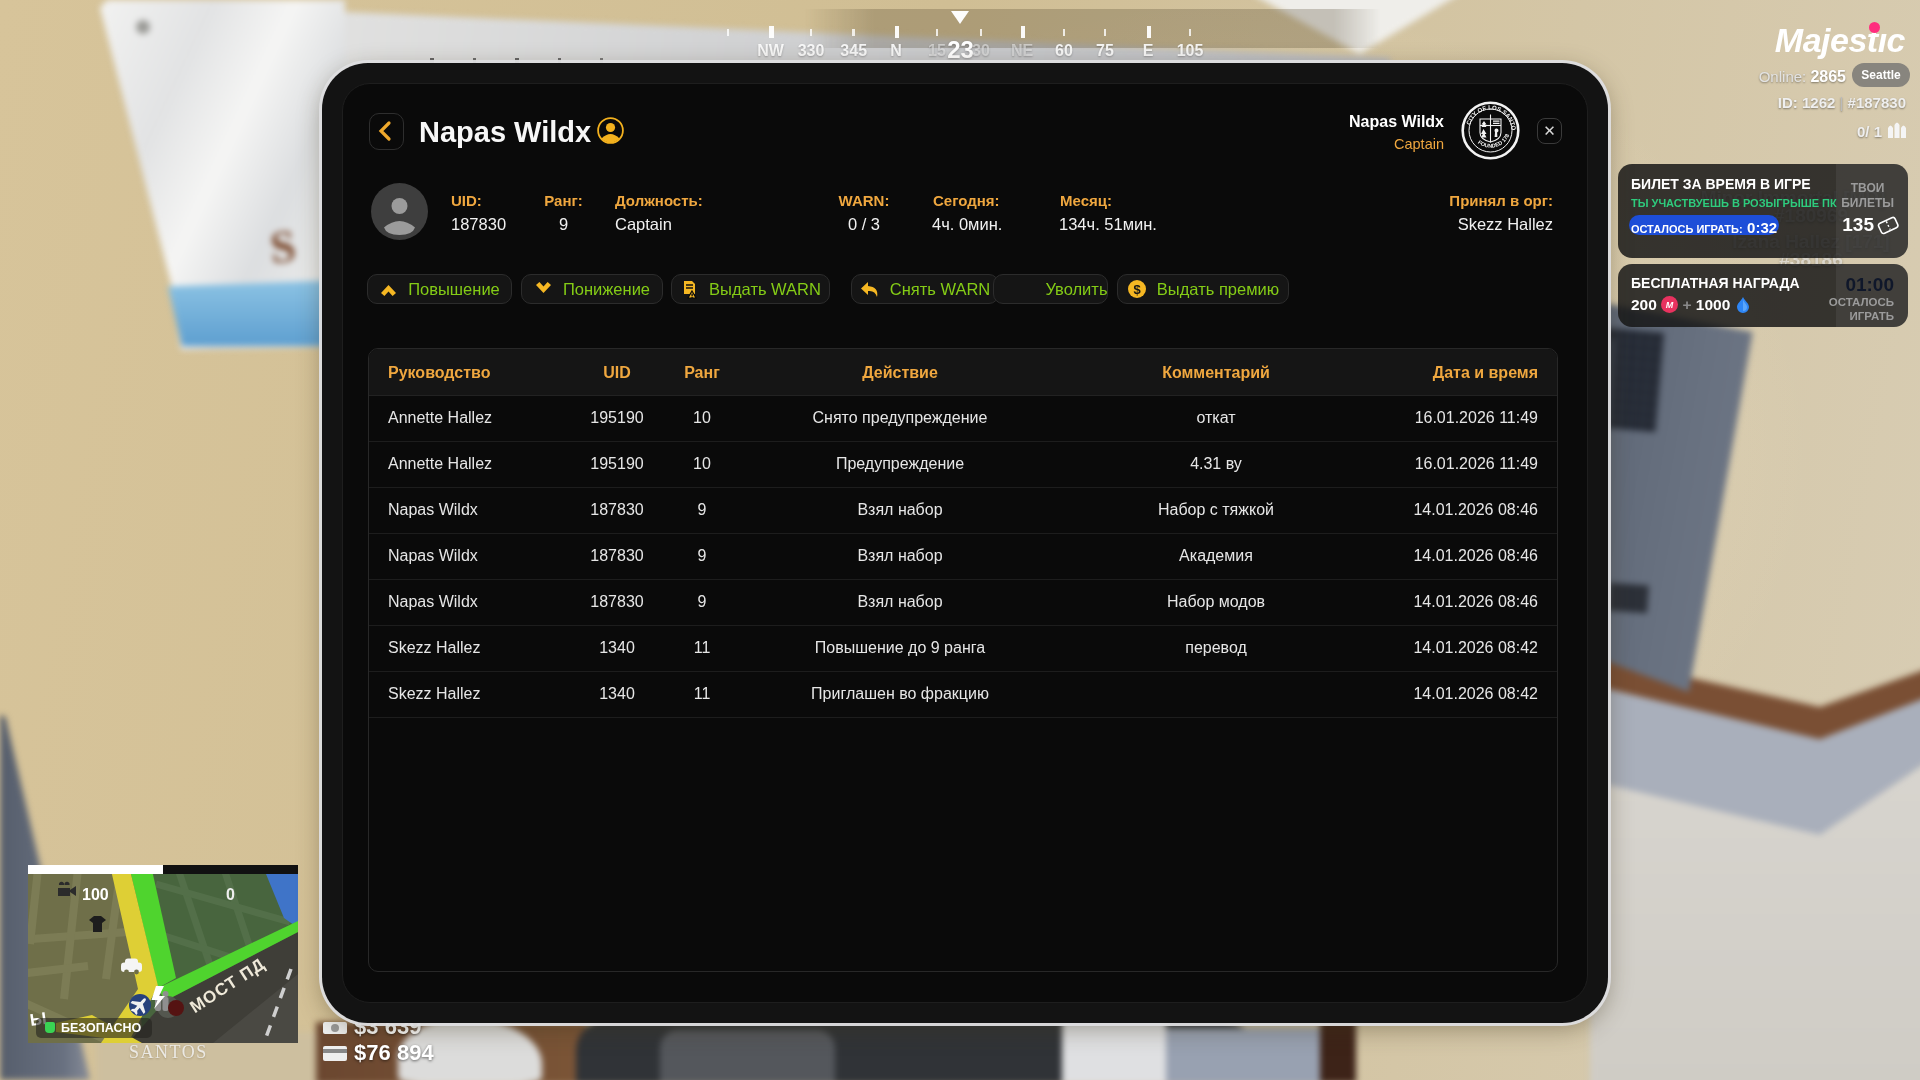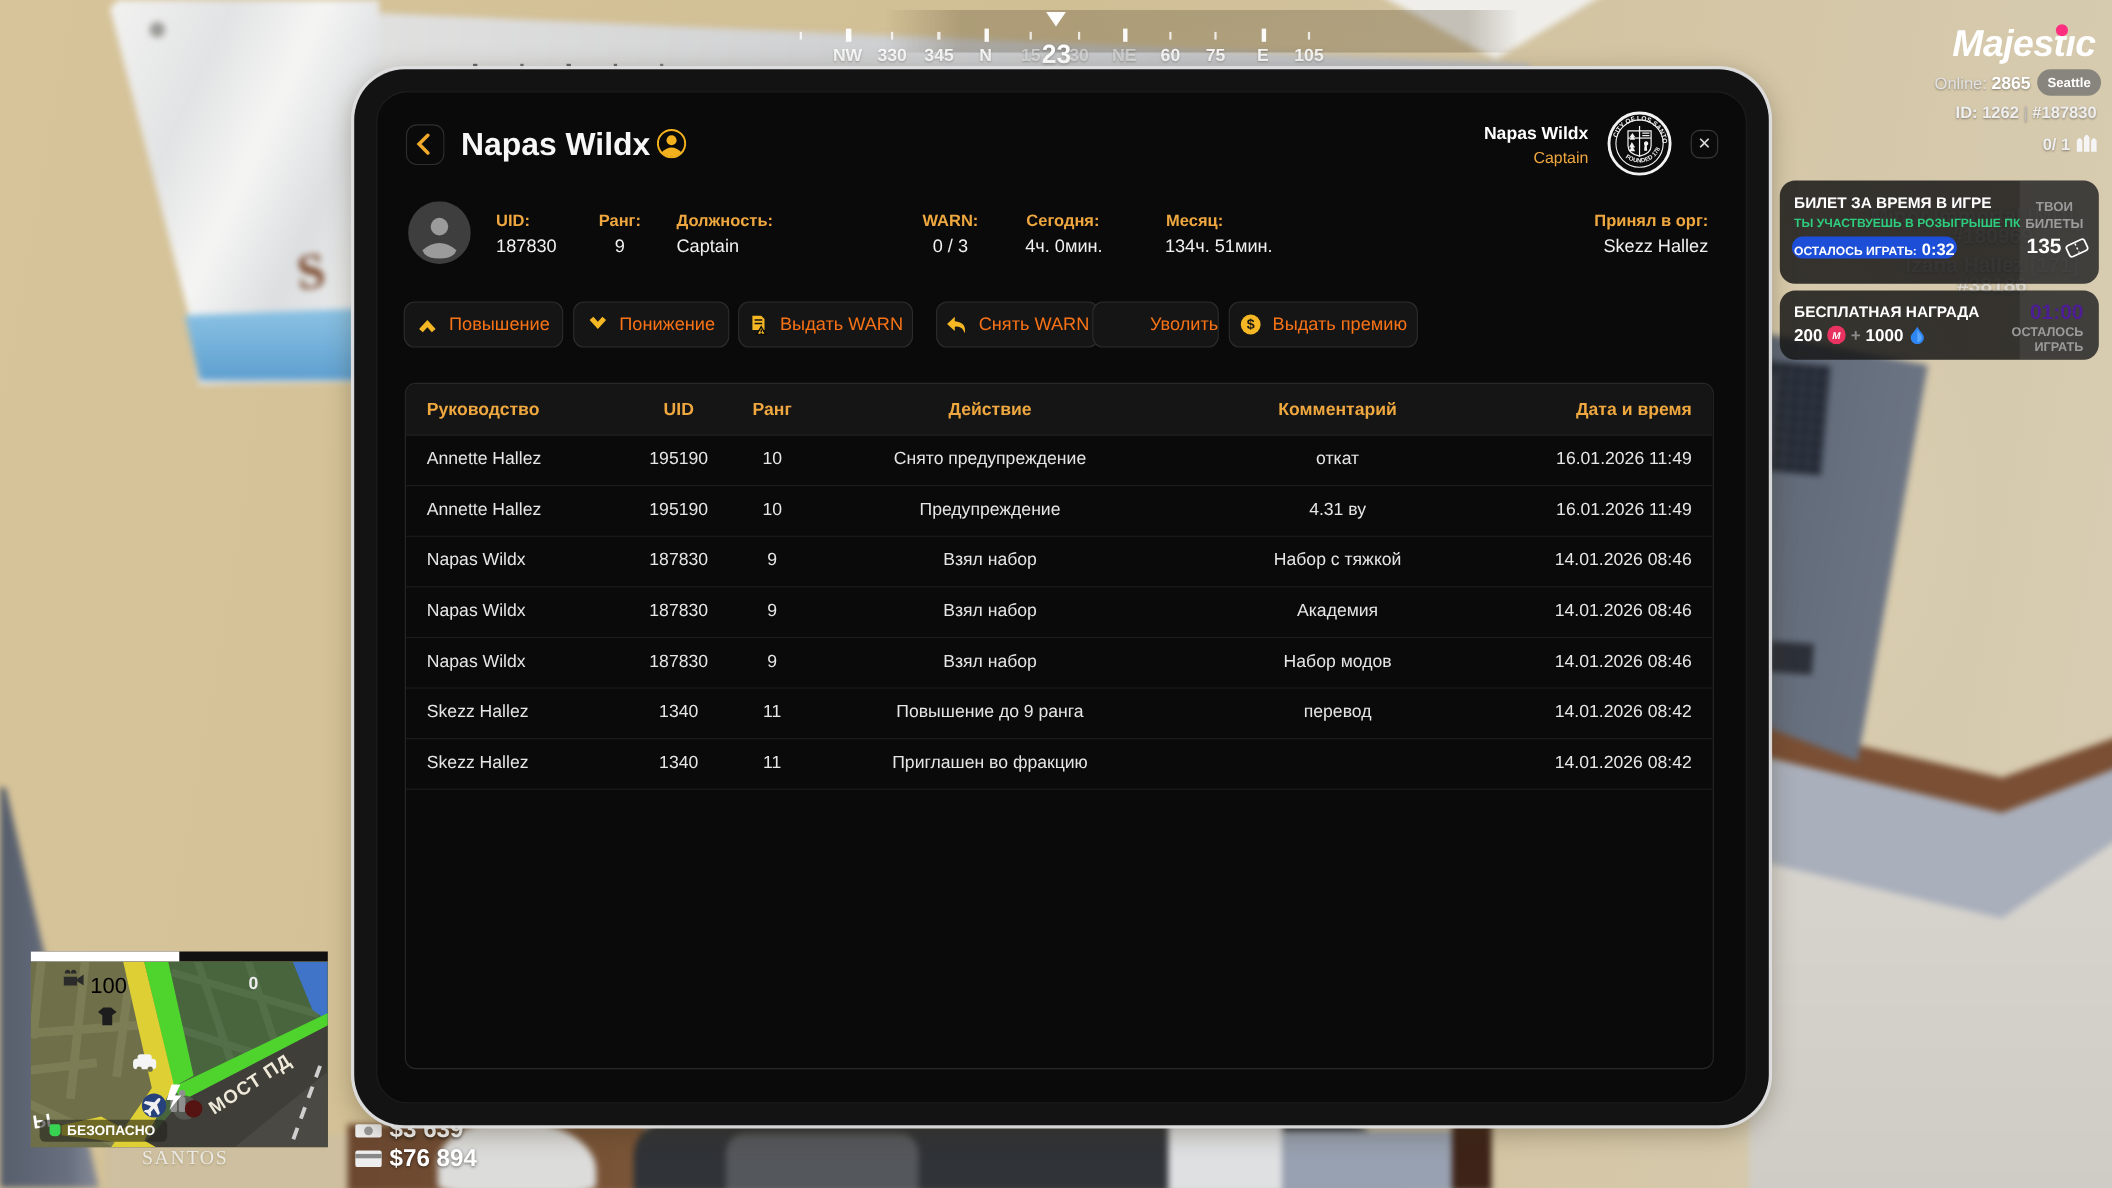--- a/index.html
+++ b/index.html
@@ -86,29 +86,29 @@
   #hp2 { top:264px; height:63px; }
   .hp-title { position:absolute; left:13px; color:#fff; font-weight:bold; font-size:14px; letter-spacing:0px; white-space:nowrap; }
   .hp-green { position:absolute; left:13px; top:33px; color:#2ecc7d; font-weight:bold; font-size:11px; white-space:nowrap; }
   .pinkpill { position:absolute; left:11px; top:51px; width:150px; height:20px; background:#1d4ed8; border-radius:13px; color:#fff; line-height:25px; text-align:center; white-space:nowrap; }
   .pinkpill b { font-size:15px; }
   .pinkpill span { font-size:11px; font-weight:bold; }
   .tvoi { position:absolute; right:14px; top:17px; text-align:center; color:#9b9b9b; font-size:12px; font-weight:bold; line-height:15px; }
   .t135 { position:absolute; right:34px; top:50px; color:#fff; font-weight:bold; font-size:19px; }
   .ticket-ico { position:absolute; right:9px; top:50px; }
   .hp2num { position:absolute; left:13px; top:32px; color:#fff; font-weight:bold; font-size:15.5px; }
-  .hp01 { position:absolute; right:14px; top:10px; color:#4c1d95; font-weight:bold; font-size:19px; }
+  .hp01 { position:absolute; right:14px; top:10px; color:#0f172a; font-weight:bold; font-size:19px; }
   .hpost { position:absolute; right:14px; top:32px; text-align:right; color:#9b9b9b; font-size:11.5px; font-weight:bold; line-height:13.5px; }
 
   
   #mm { position:absolute; left:28px; top:865px; width:270px; height:178px; z-index:3; }
   #mmbar { position:absolute; left:0; top:0; width:270px; height:9px; background:#111; }
   #mmbar .fill { position:absolute; left:0; top:0; width:135px; height:9px; background:#fff; }
   #mmmap { position:absolute; left:0; top:9px; width:270px; height:169px; overflow:hidden; background:#6e6e46; }
-  #mmtxt100 { position:absolute; left:54px; top:12px; color:#000000; font-size:20px; font-weight:normal; }
+  #mmtxt100 { position:absolute; left:54px; top:12px; color:#ffffff; font-size:16px; font-weight:bold; }
   #mmtxt0 { position:absolute; left:198px; top:12px; color:#eee; font-size:16px; font-weight:bold; }
   #most { position:absolute; left:157px; top:102px; color:#efe9d9; font-size:17px; font-weight:bold; transform:rotate(-33deg); letter-spacing:1px; }
   #bezop { position:absolute; left:8px; top:144px; width:116px; height:20px; background:rgba(35,35,30,0.6); border-radius:5px; color:#fff; font-weight:bold; font-size:12.5px; line-height:20px; }
   #bezop .sh { display:inline-block; width:10px; height:11px; background:#39d353; border-radius:2px 2px 4px 4px; margin:0 6px 0 9px; vertical-align:-1px; }
   #mmY { position:absolute; left:2px; top:136px; color:#fff; font-weight:bold; font-size:17px; transform:rotate(-8deg); }
 
   .money { position:absolute; color:#fff; font-weight:bold; font-size:22px; text-shadow:0 1px 3px rgba(0,0,0,0.55); z-index:2; }
 
   
   #frame { position:absolute; left:322px; top:63px; width:1286px; height:960px; background:#131313; border-radius:46px;
@@ -121,22 +121,22 @@
   #rname { position:absolute; right:143px; top:29px; text-align:right; }
   #rname .n { color:#fff; font-weight:bold; font-size:16px; }
   #rname .c { color:#efa73f; font-size:14.5px; margin-top:5px; }
   #seal { position:absolute; right:67px; top:17px; }
   #closebtn { position:absolute; right:25px; top:34px; width:25px; height:26px; border:1.5px solid #3a3a3a; border-radius:8px; color:#d8d8d8; font-size:15px; text-align:center; line-height:24px; }
 
   #avatar { position:absolute; left:28px; top:99px; }
   .ilabel { position:absolute; top:108px; color:#efa73f; font-size:15px; font-weight:bold; }
   .ival { position:absolute; top:131px; color:#f1f1f1; font-size:16.5px; }
 
-  .btnrow-btn { position:absolute; top:190px; height:42px; background:#151515; border:1px solid #2c2c2c; border-radius:10px;
-    display:flex; align-items:center; justify-content:center; gap:10px; color:#f97316; font-size:16.5px; }
+  .btnrow-btn { position:absolute; top:190px; height:30px; background:#151515; border:1px solid #2c2c2c; border-radius:10px;
+    display:flex; align-items:center; justify-content:center; gap:10px; color:#84cc16; font-size:16.5px; }
 
   #tbl { position:absolute; left:25px; top:264px; width:1190px; height:624px; border:1px solid #282828; border-radius:10px; overflow:hidden; }
   #thead { position:absolute; left:0; top:0; width:100%; height:47px; background:#151515; border-bottom:1px solid #222; }
   .th { position:absolute; top:15px; color:#efa73f; font-size:16px; font-weight:bold; }
   .trow { position:absolute; left:0; width:100%; height:46px; border-bottom:1px solid #1d1d1d; }
   .td { position:absolute; top:13px; color:#e6e6e6; font-size:16px; }
   .c-name { left:19px; }
   .c-uid { left:178px; width:140px; text-align:center; }
   .c-rank { left:283px; width:100px; text-align:center; }
   .c-act { left:381px; width:300px; text-align:center; }

